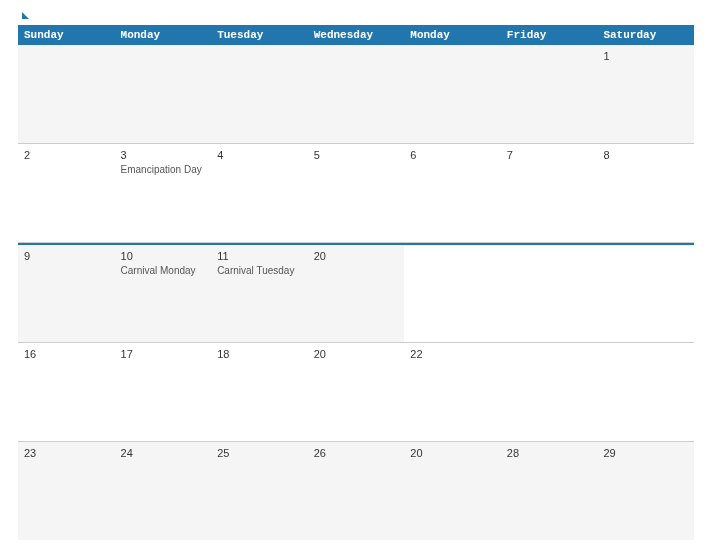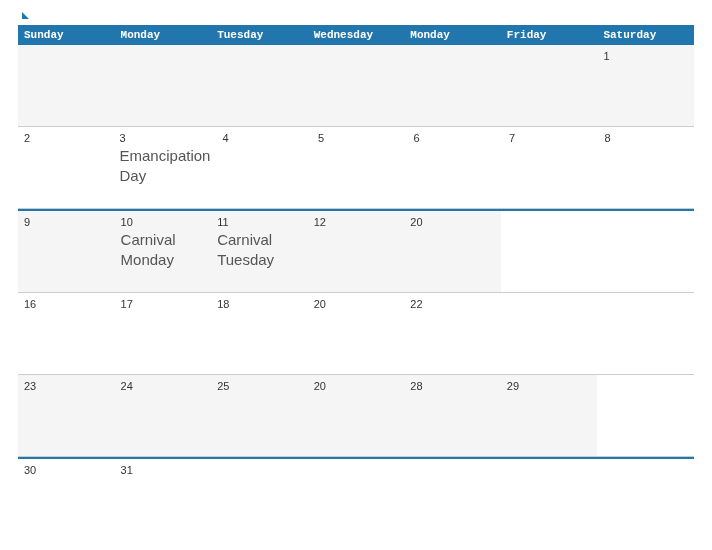--- a/index.html
+++ b/index.html
@@ -116,21 +116,21 @@
     .week.odd .day-cell {
       background: #fff;
     }
     .day-num {
       font-size: 11px;
       color: #333;
       display: block;
       margin-bottom: 2px;
     }
     .holiday-name {
-      font-size: 15px;
+      font-size: 10px;
       color: #555;
       display: block;
       line-height: 1.3;
     }
     .empty-cell {
       background: inherit;
     }
     
     .week.blue-top {
       border-top: 2px solid #2176ae;
@@ -207,23 +207,20 @@
           </div>
           <div class="day-cell">
             <span class="day-num">10</span>
             <span class="holiday-name">Carnival Monday</span>
           </div>
           <div class="day-cell">
             <span class="day-num">11</span>
             <span class="holiday-name">Carnival Tuesday</span>
           </div>
           <div class="day-cell">
-            <span class="day-num">12</span>
-          </div>
-          <div class="day-cell">
             <span class="day-num">20</span>
           </div>
         </div>
         <div class="week odd">
           <div class="day-cell">
             <span class="day-num">16</span>
           </div>
           <div class="day-cell">
             <span class="day-num">17</span>
           </div>
@@ -241,37 +238,27 @@
           <div class="day-cell">
             <span class="day-num">23</span>
           </div>
           <div class="day-cell">
             <span class="day-num">24</span>
           </div>
           <div class="day-cell">
             <span class="day-num">25</span>
           </div>
           <div class="day-cell">
+            <span class="day-num">26</span>
+          </div>
+          <div class="day-cell">
             <span class="day-num">20</span>
           </div>
           <div class="day-cell">
             <span class="day-num">28</span>
           </div>
           <div class="day-cell">
             <span class="day-num">29</span>
           </div>
-        </div>
-        <div class="week odd blue-top">
-          <div class="day-cell">
-            <span class="day-num">30</span>
-          </div>
-          <div class="day-cell">
-            <span class="day-num">31</span>
-          </div>
-          <div class="day-cell empty-cell"></div>
-          <div class="day-cell empty-cell"></div>
-          <div class="day-cell empty-cell"></div>
-          <div class="day-cell empty-cell"></div>
-          <div class="day-cell empty-cell"></div>
         </div>
       </div>
   </div>
 </div>
 
 </body></html>

